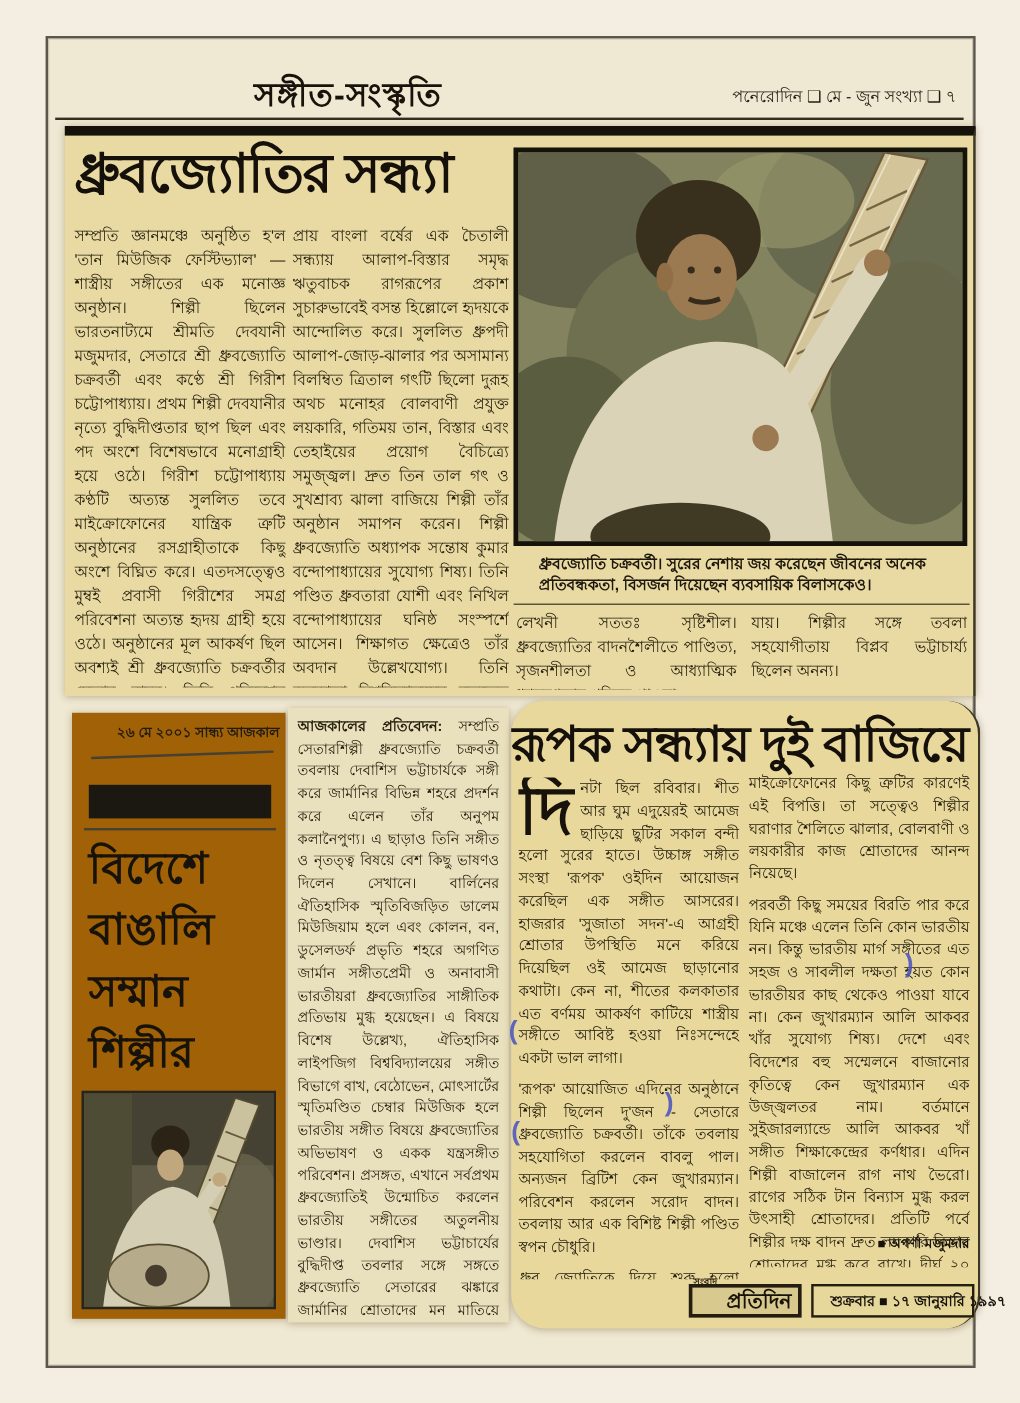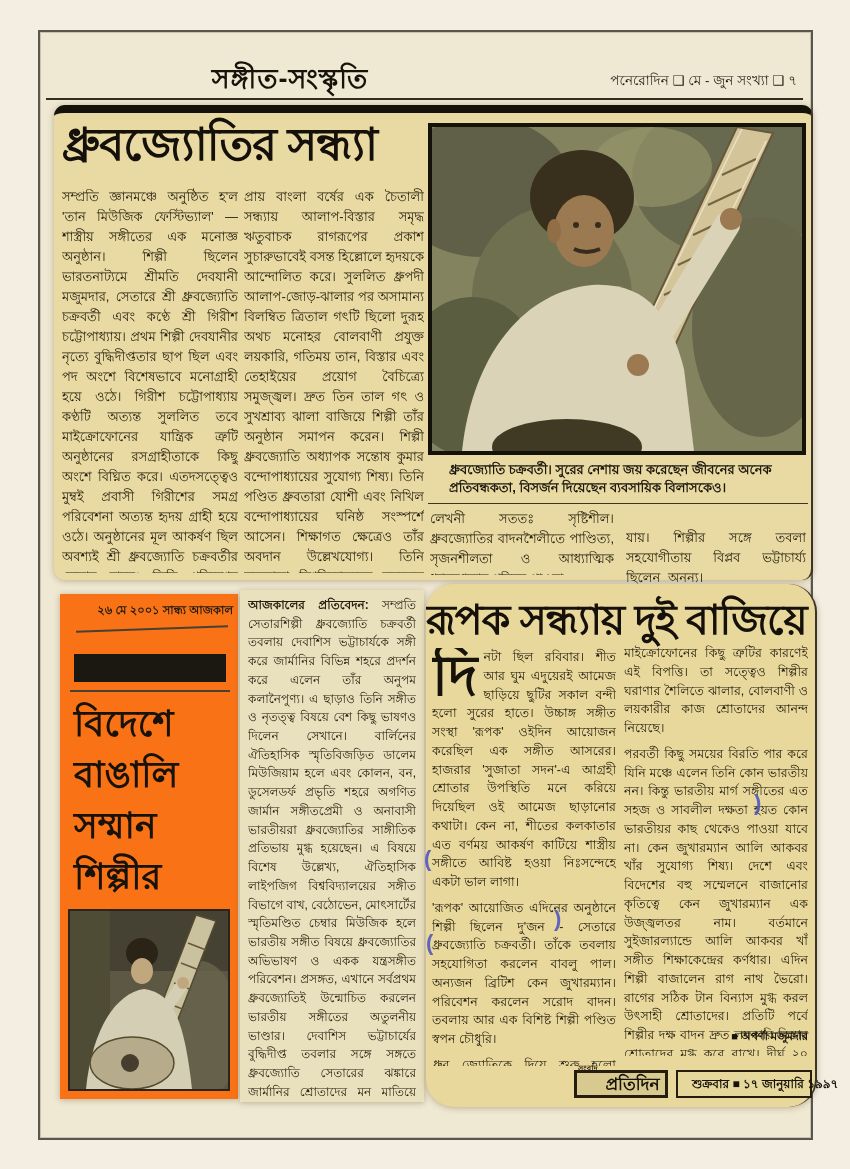--- a/index.html
+++ b/index.html
@@ -22,23 +22,23 @@
   .masthead-issue{
     position:absolute;right:14px;top:38px;font-size:13.5px;color:#201a10;
   }
   .masthead-rule{
     position:absolute;left:6px;top:66px;width:757px;height:2px;background:#33301f;
   }
   
   .clip{position:absolute;box-shadow:0 1px 6px rgba(110,90,50,.4);}
   .clip1{
     left:14px;top:73px;width:757px;height:467px;background:#e8daa2;
-    border-top:8px solid #151209;border-right:2px solid #3a3526;border-radius:11px;
-  }
-  .clip2a{left:20px;top:562px;width:178px;height:505px;background:#f97316;}
+    border-top:8px solid #151209;border-right:2px solid #3a3526;
+  }
+  .clip2a{left:20px;top:562px;width:178px;height:505px;background:#a16207;}
   .clip2b{left:200px;top:558px;width:184px;height:512px;background:#e9e0bd;}
   .clip3{
     left:386px;top:552px;width:389px;height:523px;background:#e8d89c;
     border-right:2px solid #3a3526;
     border-radius:28px;
   }
   
   .a1-headline{
     position:absolute;left:8px;top:8px;width:368px;
     font-size:45px;font-weight:bold;line-height:1.05;color:#15100a;
@@ -53,21 +53,21 @@
   .a1-photo{
     position:absolute;left:374px;top:10px;width:378px;height:332px;
     border:4px solid #15120a;box-sizing:border-box;background:#7b7d5c;
   }
   .a1-caption{
     position:absolute;left:395px;top:348px;width:380px;
     font-size:13px;line-height:1.35;font-weight:bold;color:#1d170c;
   }
   .a1-caption-rule{position:absolute;left:374px;top:390px;width:380px;height:1px;background:#3c3520;}
   .a1-bot1{position:absolute;left:376px;top:396px;width:184px;height:66px;}
-  .a1-bot2{position:absolute;left:572px;top:416px;width:180px;height:66px;font-family:Liberation Mono, monospace;}
+  .a1-bot2{position:absolute;left:572px;top:396px;width:180px;height:66px;}
   
   .a2-dateline{position:absolute;right:5px;top:8px;font-size:11.5px;font-weight:bold;color:#221b0e;}
   .a2-dateline-rule{position:absolute;left:16px;top:34px;width:152px;height:2px;background:#474132;transform:rotate(-2deg);}
   .a2-redacted{position:absolute;left:14px;top:60px;width:152px;height:28px;background:#1b1711;}
   .a2-bar-rule{position:absolute;left:10px;top:96px;width:160px;height:2px;background:#474132;}
   .a2-headline{
     position:absolute;left:14px;top:104px;width:160px;
     font-size:36px;font-weight:bold;line-height:1.42;color:#17120a;
   }
   .a2-photo{

